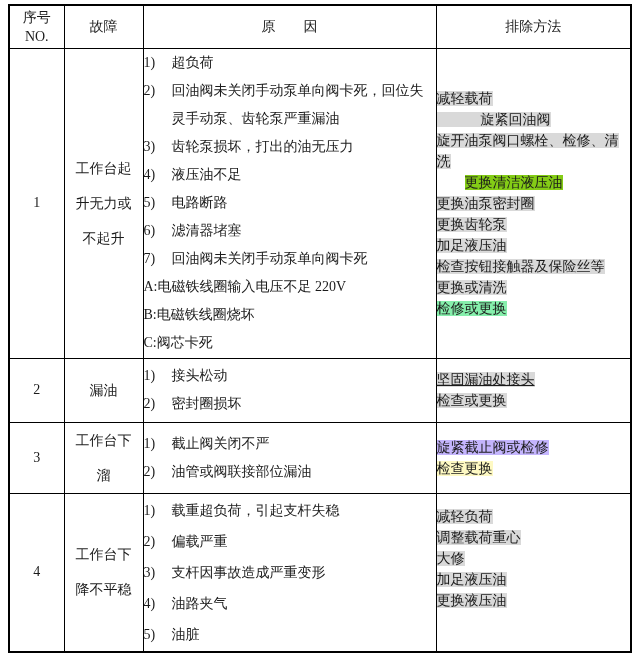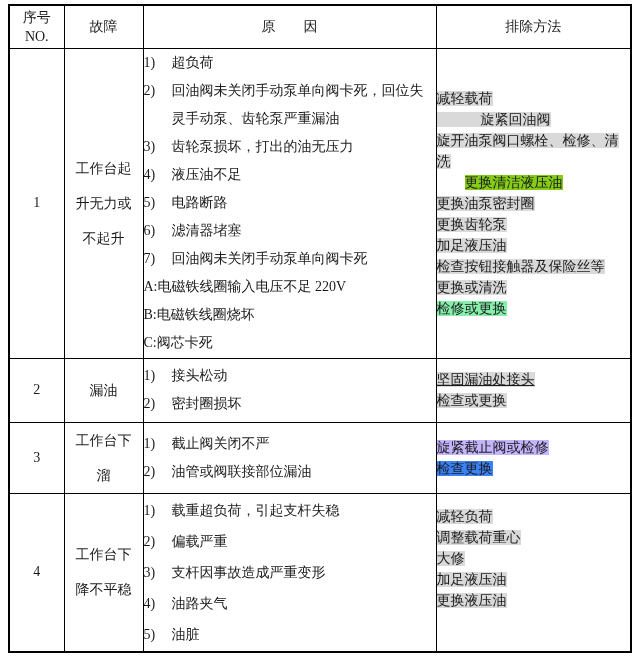--- a/index.html
+++ b/index.html
@@ -175,21 +175,21 @@
               <span class="cause-num">1)</span>
               <span class="cause-text">截止阀关闭不严</span>
             </div>
             <div class="cause-line">
               <span class="cause-num">2)</span>
               <span class="cause-text">油管或阀联接部位漏油</span>
             </div>
           </td>
     <td class="remedies-cell">
             <div class="remedy-line"><span class="remedy-text" style="background: #c4b5fd;">旋紧截止阀或检修</span></div>
-            <div class="remedy-line"><span class="remedy-text" style="background: #3b82f6;">检查更换</span></div>
+            <div class="remedy-line"><span class="remedy-text" style="background: #fef9c3;">检查更换</span></div>
           </td>
   </tr>
 
   <tr>
     <td class="no-cell">
       <span>4</span>
     </td>
     <td class="fault-cell">
             <div class="fault-line">工作台下</div>
             <div class="fault-line">降不平稳</div>

